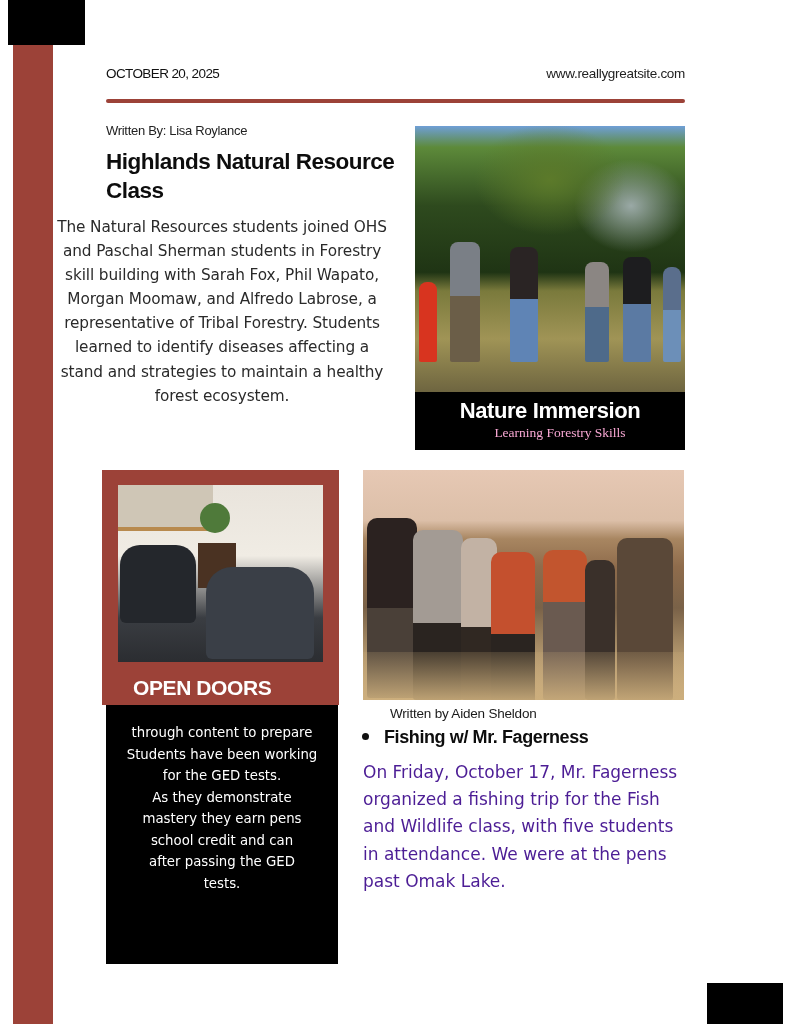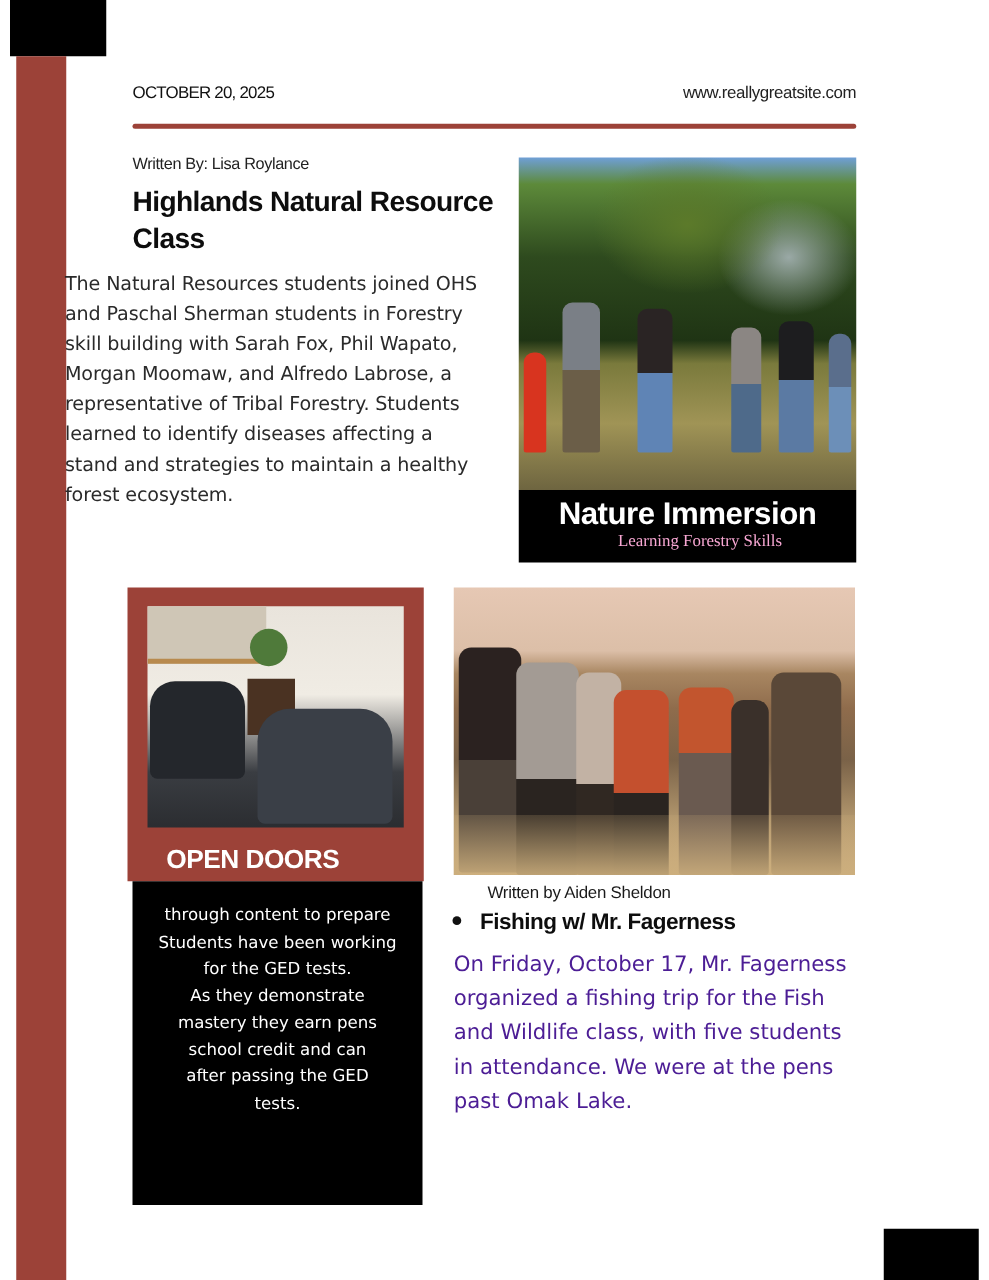--- a/index.html
+++ b/index.html
@@ -11,31 +11,31 @@
     .top-black { left: 8px; top: 0; width: 77px; height: 45px; background: #000; }
     .side-bar { left: 13px; top: 45px; width: 40px; height: 979px; background: #9c4238; }
     .bottom-black { left: 707px; top: 983px; width: 76px; height: 41px; background: #000; }
 
     .date { left: 106px; top: 66px; font-family: "Liberation Sans", sans-serif; font-weight: 400; font-size: 13.5px; letter-spacing: -0.6px; color: #111; }
     .site { right: 106px; top: 66px; font-family: "Liberation Sans", sans-serif; font-size: 13.5px; letter-spacing: -0.3px; color: #222; }
     .rule { left: 106px; top: 99px; width: 579px; height: 4px; background: #9c4238; border-radius: 2px; }
 
     .byline1 { left: 106px; top: 123px; font-family: "Liberation Sans", sans-serif; font-size: 13px; letter-spacing: -0.3px; color: #222; }
     .title1 { left: 106px; top: 147px; font-family: "Liberation Sans", sans-serif; font-weight: 700; font-size: 22.5px; line-height: 29px; letter-spacing: -0.5px; color: #0d0d0d; width: 300px; }
-    .body1 { left: 52px; top: 215px; width: 340px; font-family: "DejaVu Sans", sans-serif; font-size: 15.3px; line-height: 24.1px; color: #2a2a2a; letter-spacing: -0.1px; }
+    .body1 { left: 52px; top: 215px; width: 340px; text-align: center; font-family: "DejaVu Sans", sans-serif; font-size: 15.3px; line-height: 24.1px; color: #2a2a2a; letter-spacing: -0.1px; }
 
     .photo1 { left: 415px; top: 126px; width: 270px; height: 266px; overflow: hidden;
       background:
         radial-gradient(ellipse 40% 30% at 50% 20%, #5c7a2a 0%, transparent 70%),
         radial-gradient(ellipse 30% 25% at 80% 30%, #9aa9a6 0%, transparent 70%),
         linear-gradient(180deg, #6f9fd6 0%, #5d8a3a 8%, #2e4a1e 30%, #1f3414 55%, #7a7a3c 62%, #a09456 80%, #6e6540 100%);
     }
     .person { position: absolute; bottom: 30px; border-radius: 8px 8px 2px 2px; }
     .caption1 { left: 415px; top: 392px; width: 270px; height: 58px; background: #000; text-align: center; color: #fff; }
-    .caption1-title { font-family: "Liberation Sans", sans-serif; font-weight: 700; font-size: 25px; letter-spacing: -0.4px; margin-top: 6px; line-height: 26px; }
+    .caption1-title { font-family: "Liberation Sans", sans-serif; font-weight: 700; font-size: 22px; letter-spacing: -0.4px; margin-top: 6px; line-height: 26px; }
     .caption1-sub { font-family: Liberation Serif, serif; font-size: 13.5px; line-height: 18px; color: #f9a8d4; padding-left: 20px; }
 
     .od-frame { left: 102px; top: 470px; width: 237px; height: 235px; background: #9c4238; }
     .od-photo { left: 118px; top: 485px; width: 205px; height: 177px; overflow: hidden;
       background: linear-gradient(180deg, #e9e4dc 0%, #f0ece4 40%, #3a3d42 75%, #2b2d31 100%); }
     .od-title { left: 133px; top: 676px; font-family: "Liberation Sans", sans-serif; font-weight: 700; font-size: 21px; letter-spacing: -0.4px; color: #fff; }
     .od-box { left: 106px; top: 705px; width: 232px; height: 259px; background: #000; }
     .od-text { left: 106px; top: 722px; width: 232px; text-align: center; color: #fff; font-family: "DejaVu Sans", sans-serif; font-size: 13.3px; line-height: 21.5px; }
 
     .photo2 { left: 363px; top: 470px; width: 321px; height: 230px; overflow: hidden;

